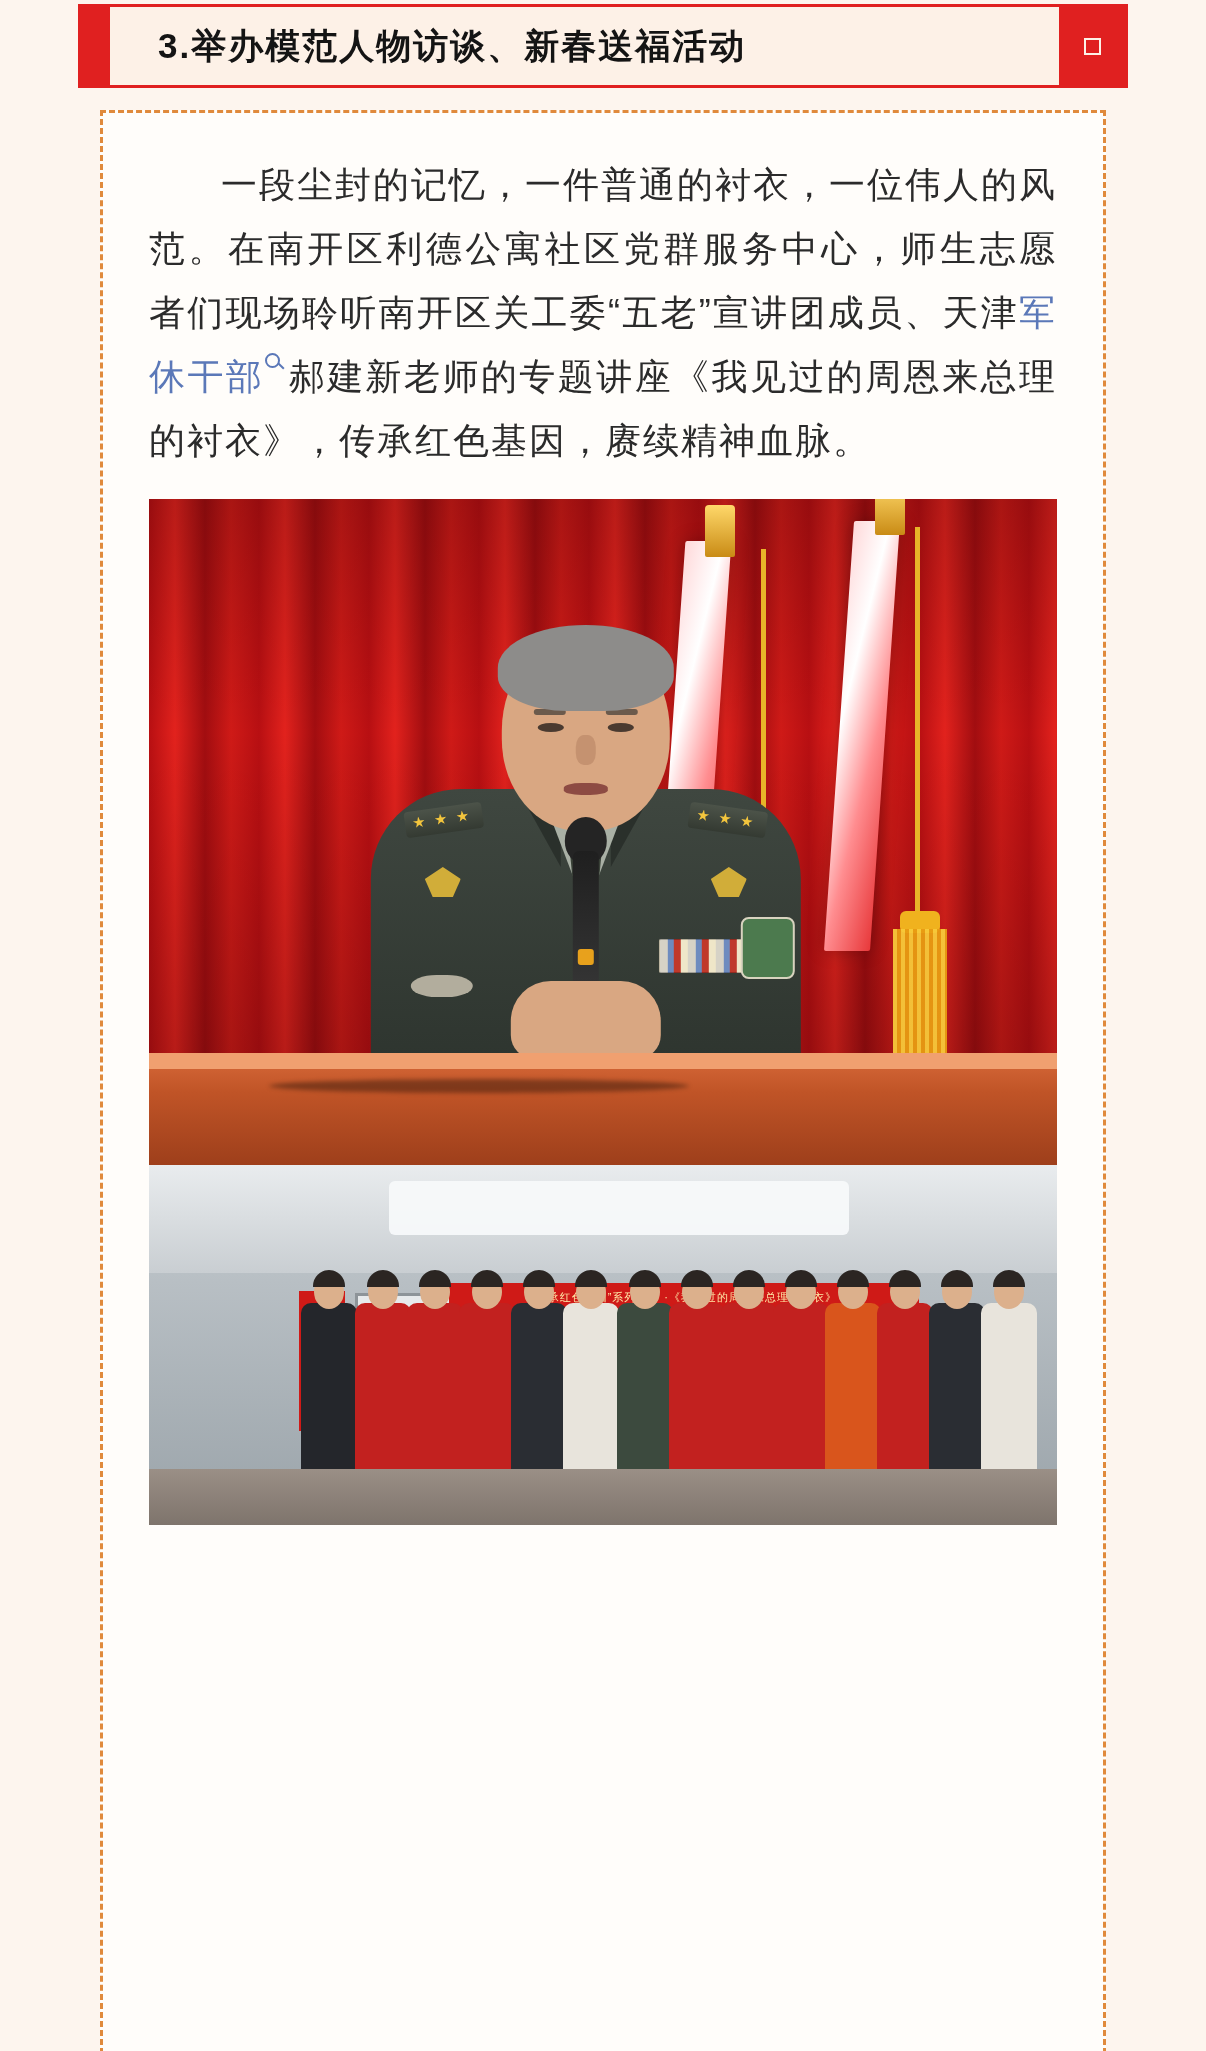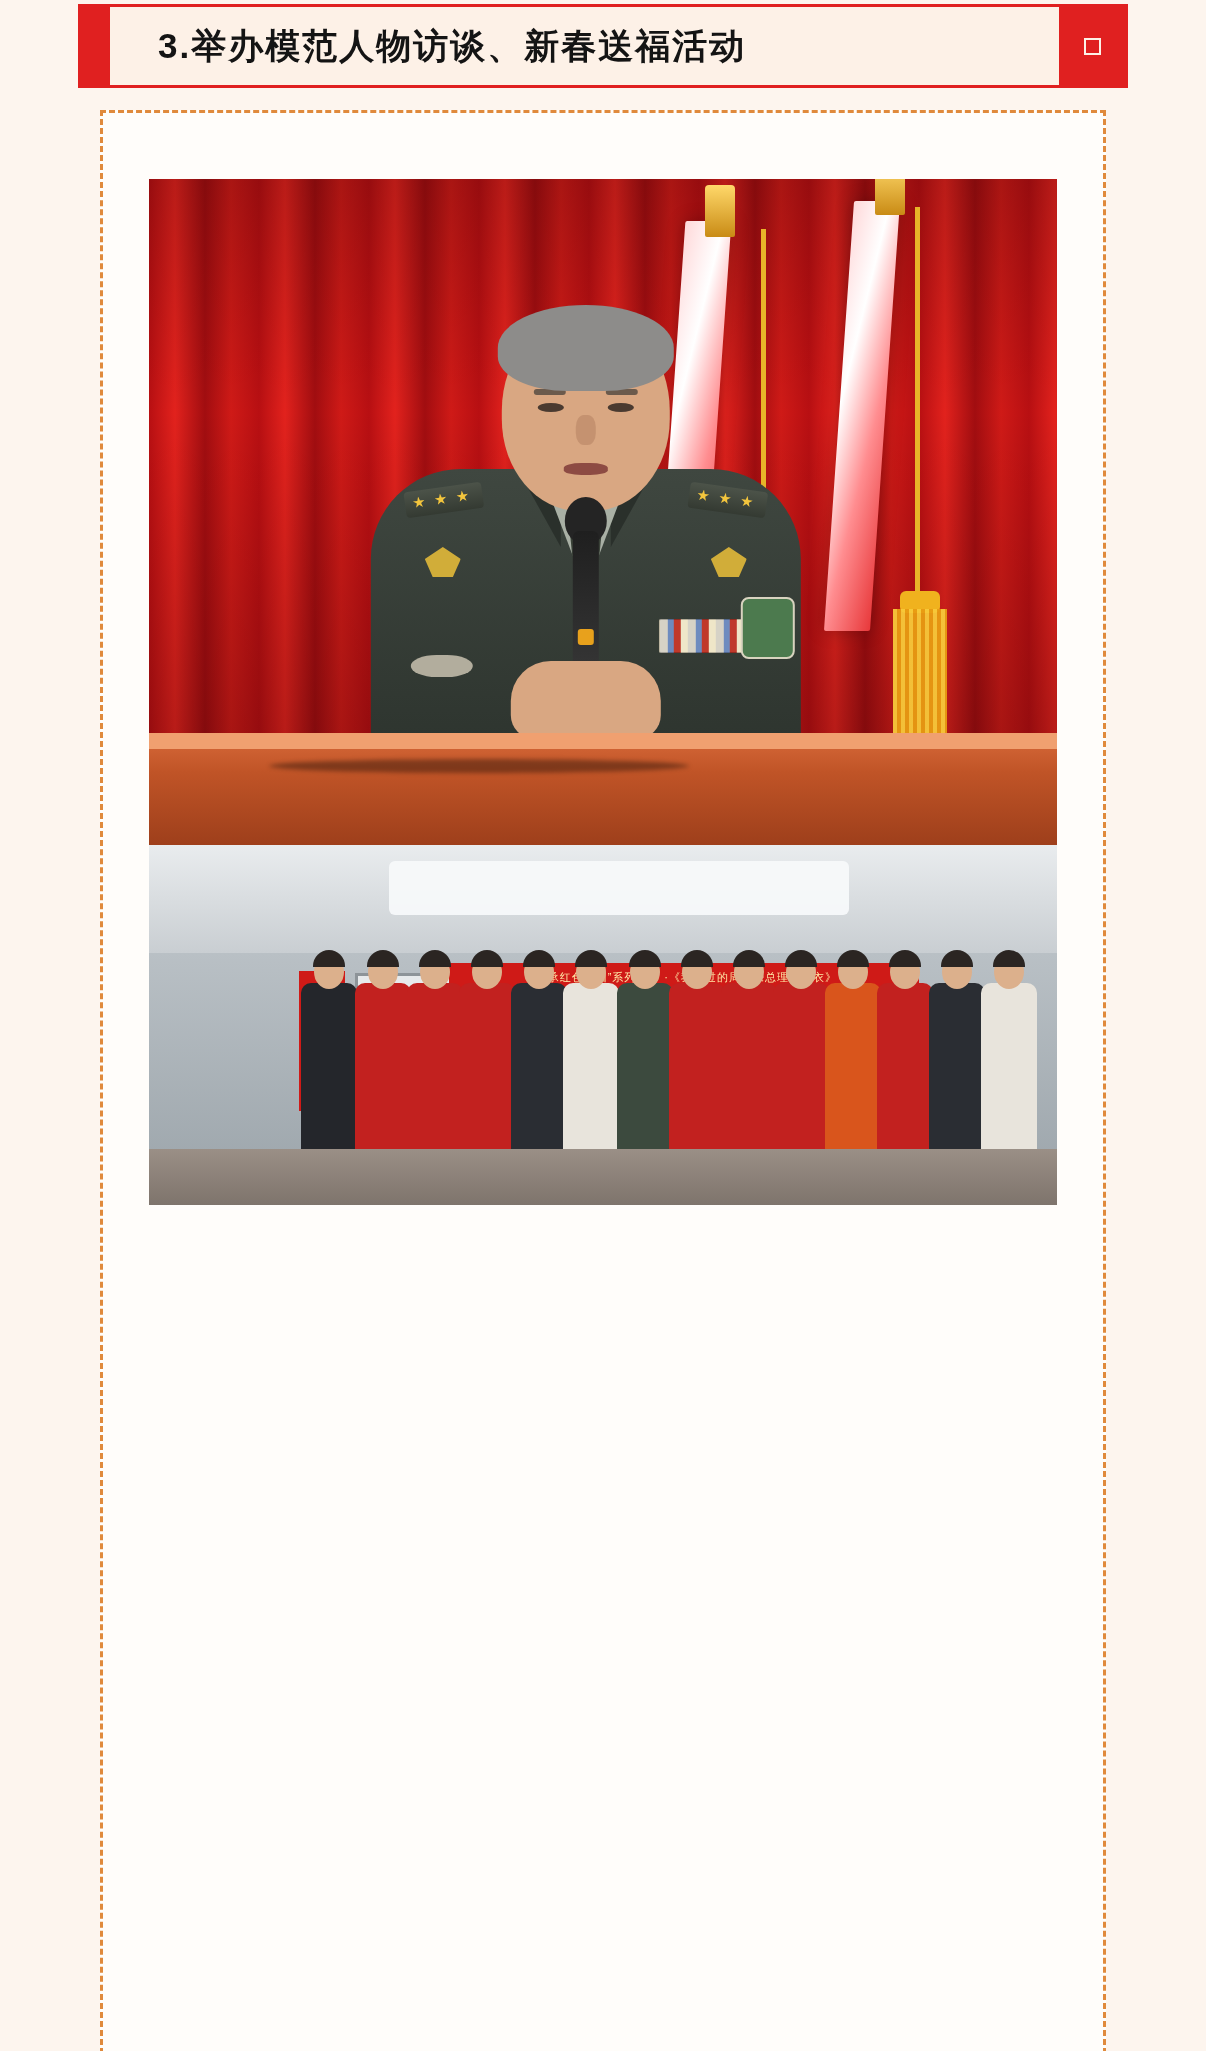--- a/index.html
+++ b/index.html
@@ -466,20 +466,21 @@
     <div class="header-box">
       <div class="header-title">3.举办模范人物访谈、新春送福活动</div>
       <div class="header-square-wrap">
         <div class="header-square"></div>
       </div>
     </div>
   </div>
 
   <div class="content-frame">
 
+    <p class="para"><span>一段尘封的记忆，一件普通的衬衣，一位伟人的风范。在南开区利德公寓社区党群服务中心，师生志愿者们现场聆听南开区关工委“五老”宣讲团成员、天津</span><span class="hl">军休干部</span><span class="mag-icon"><span class="circ"></span><span class="hand"></span></span><span>郝建新老师的专题讲座《我见过的周恩来总理的衬衣》，传承红色基因，赓续精神血脉。</span></p>
 
     <div class="photos">
 
       <div class="photo photo-1">
         <div class="curtain"></div>
 
         <div class="cord c1"></div>
         <div class="cord c2"></div>
         <div class="flag f1"></div>
         <div class="flag f2"></div>

